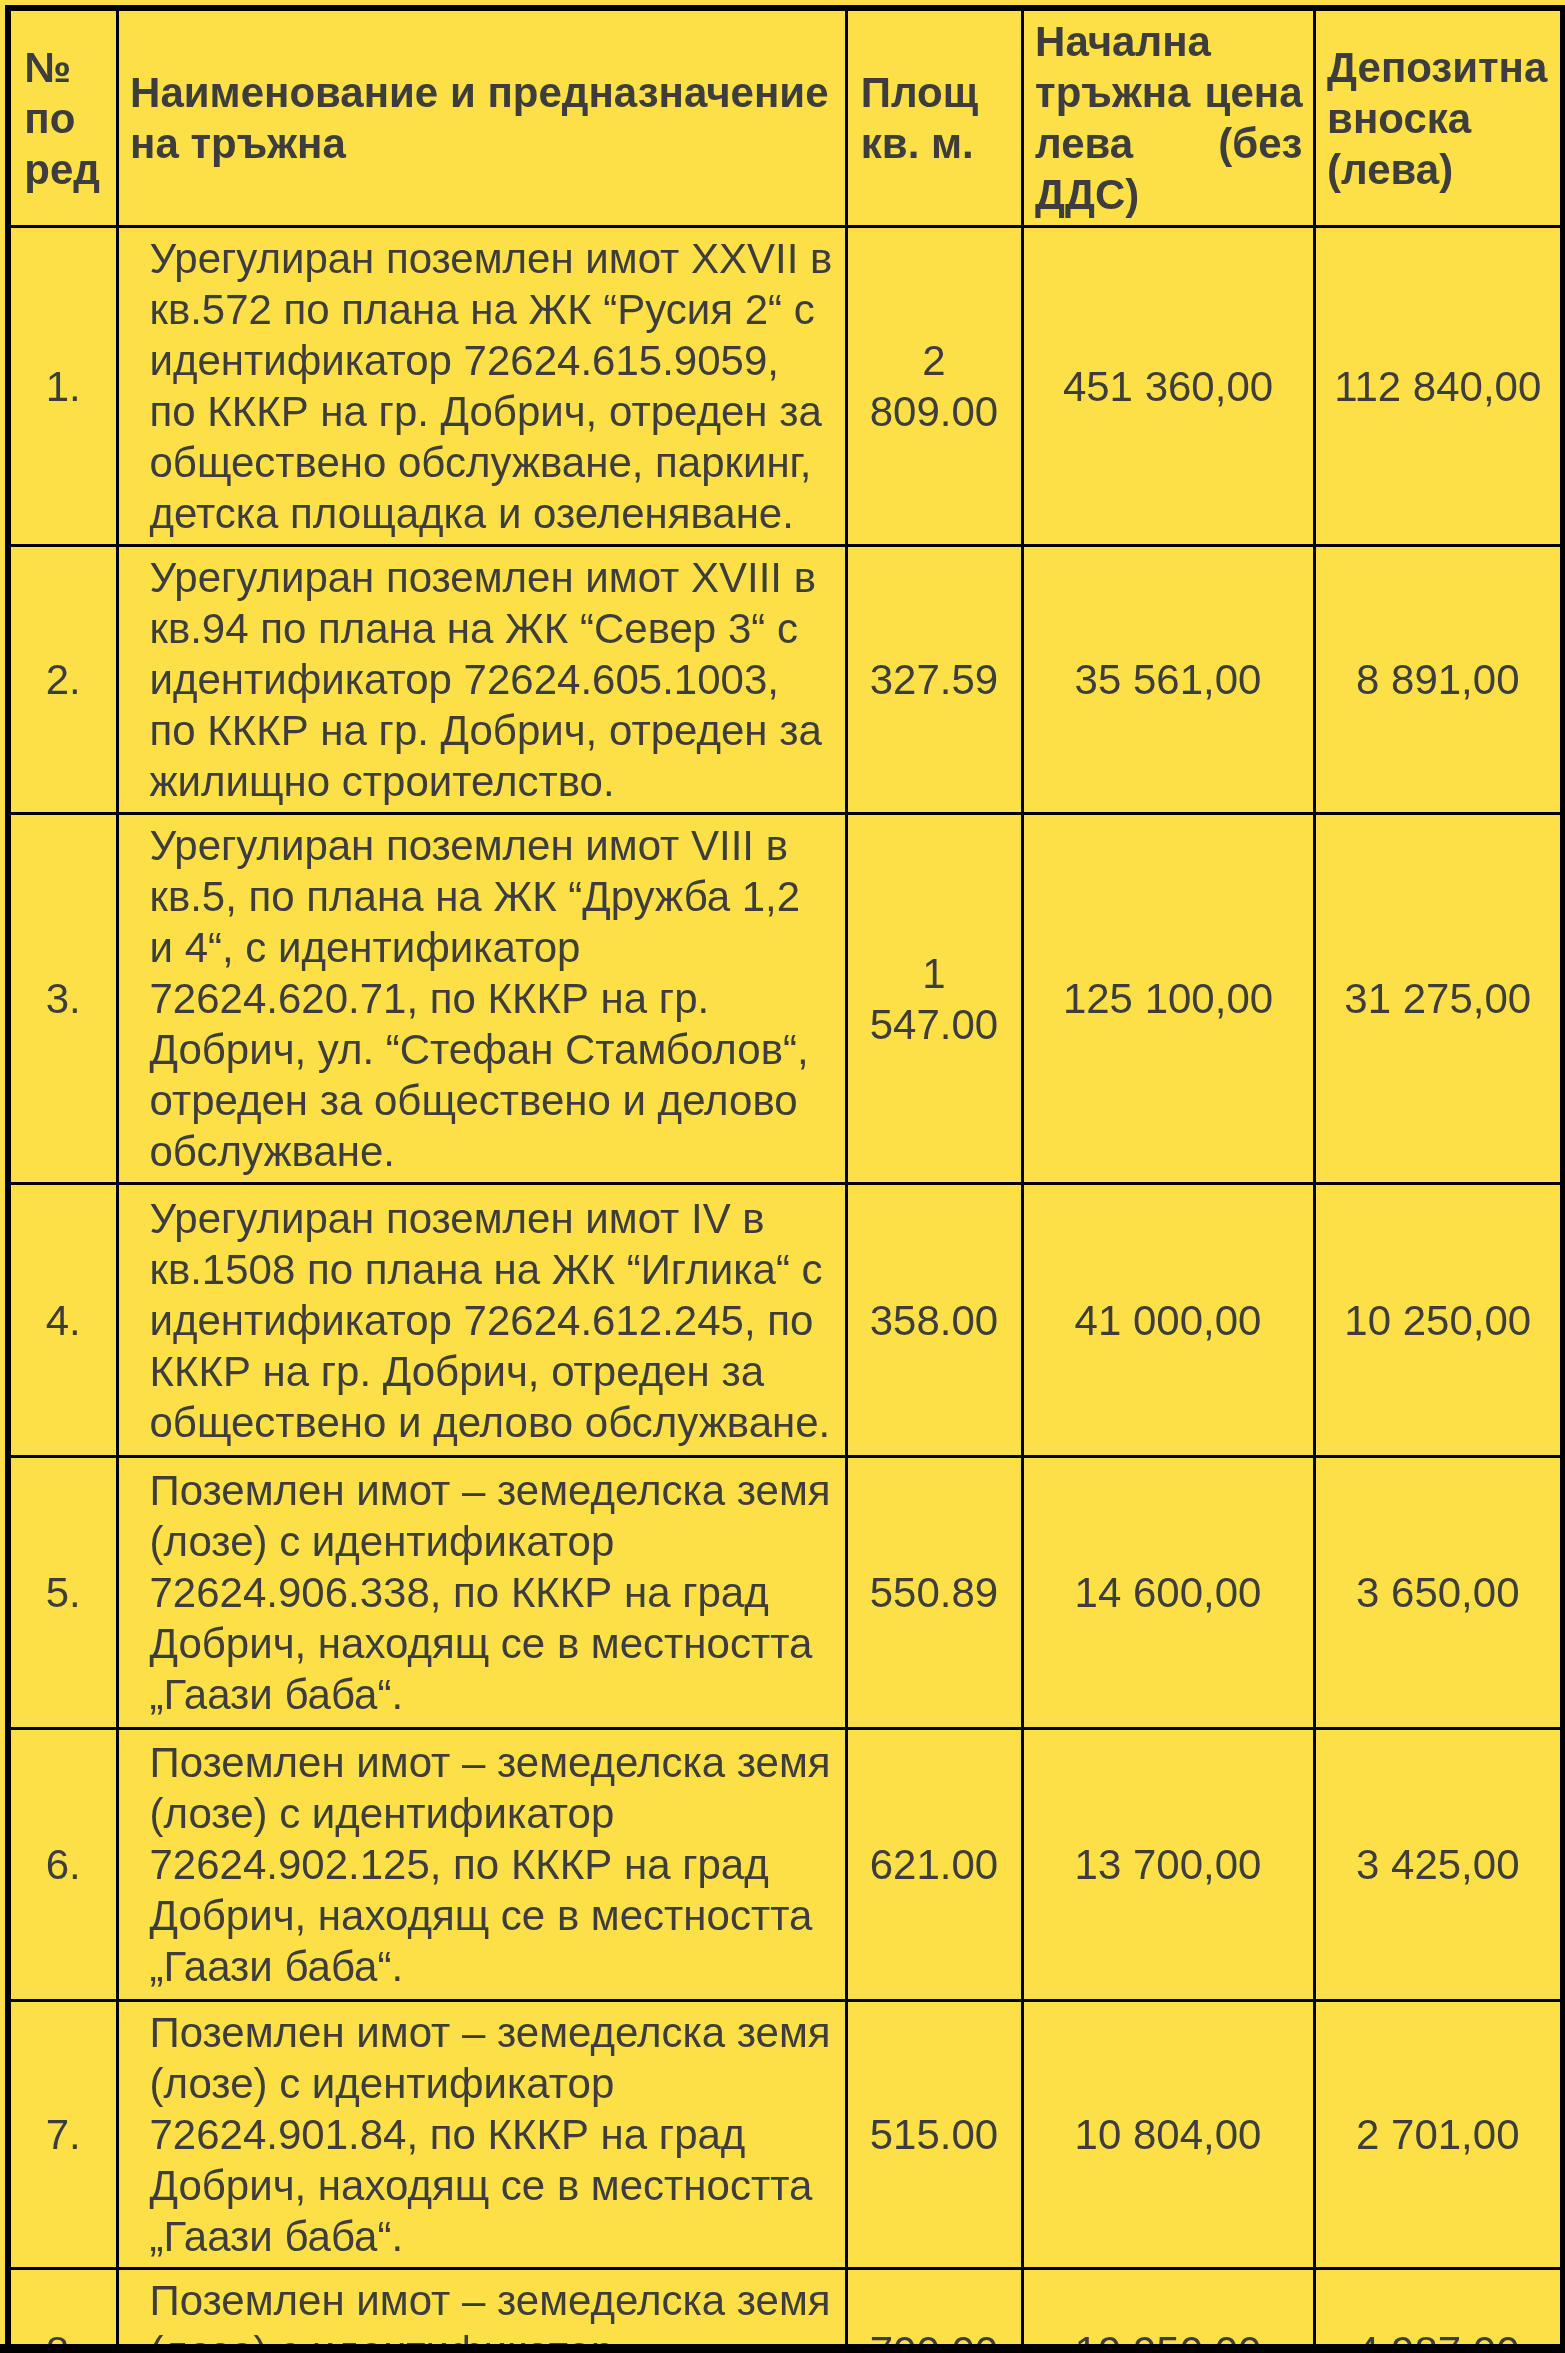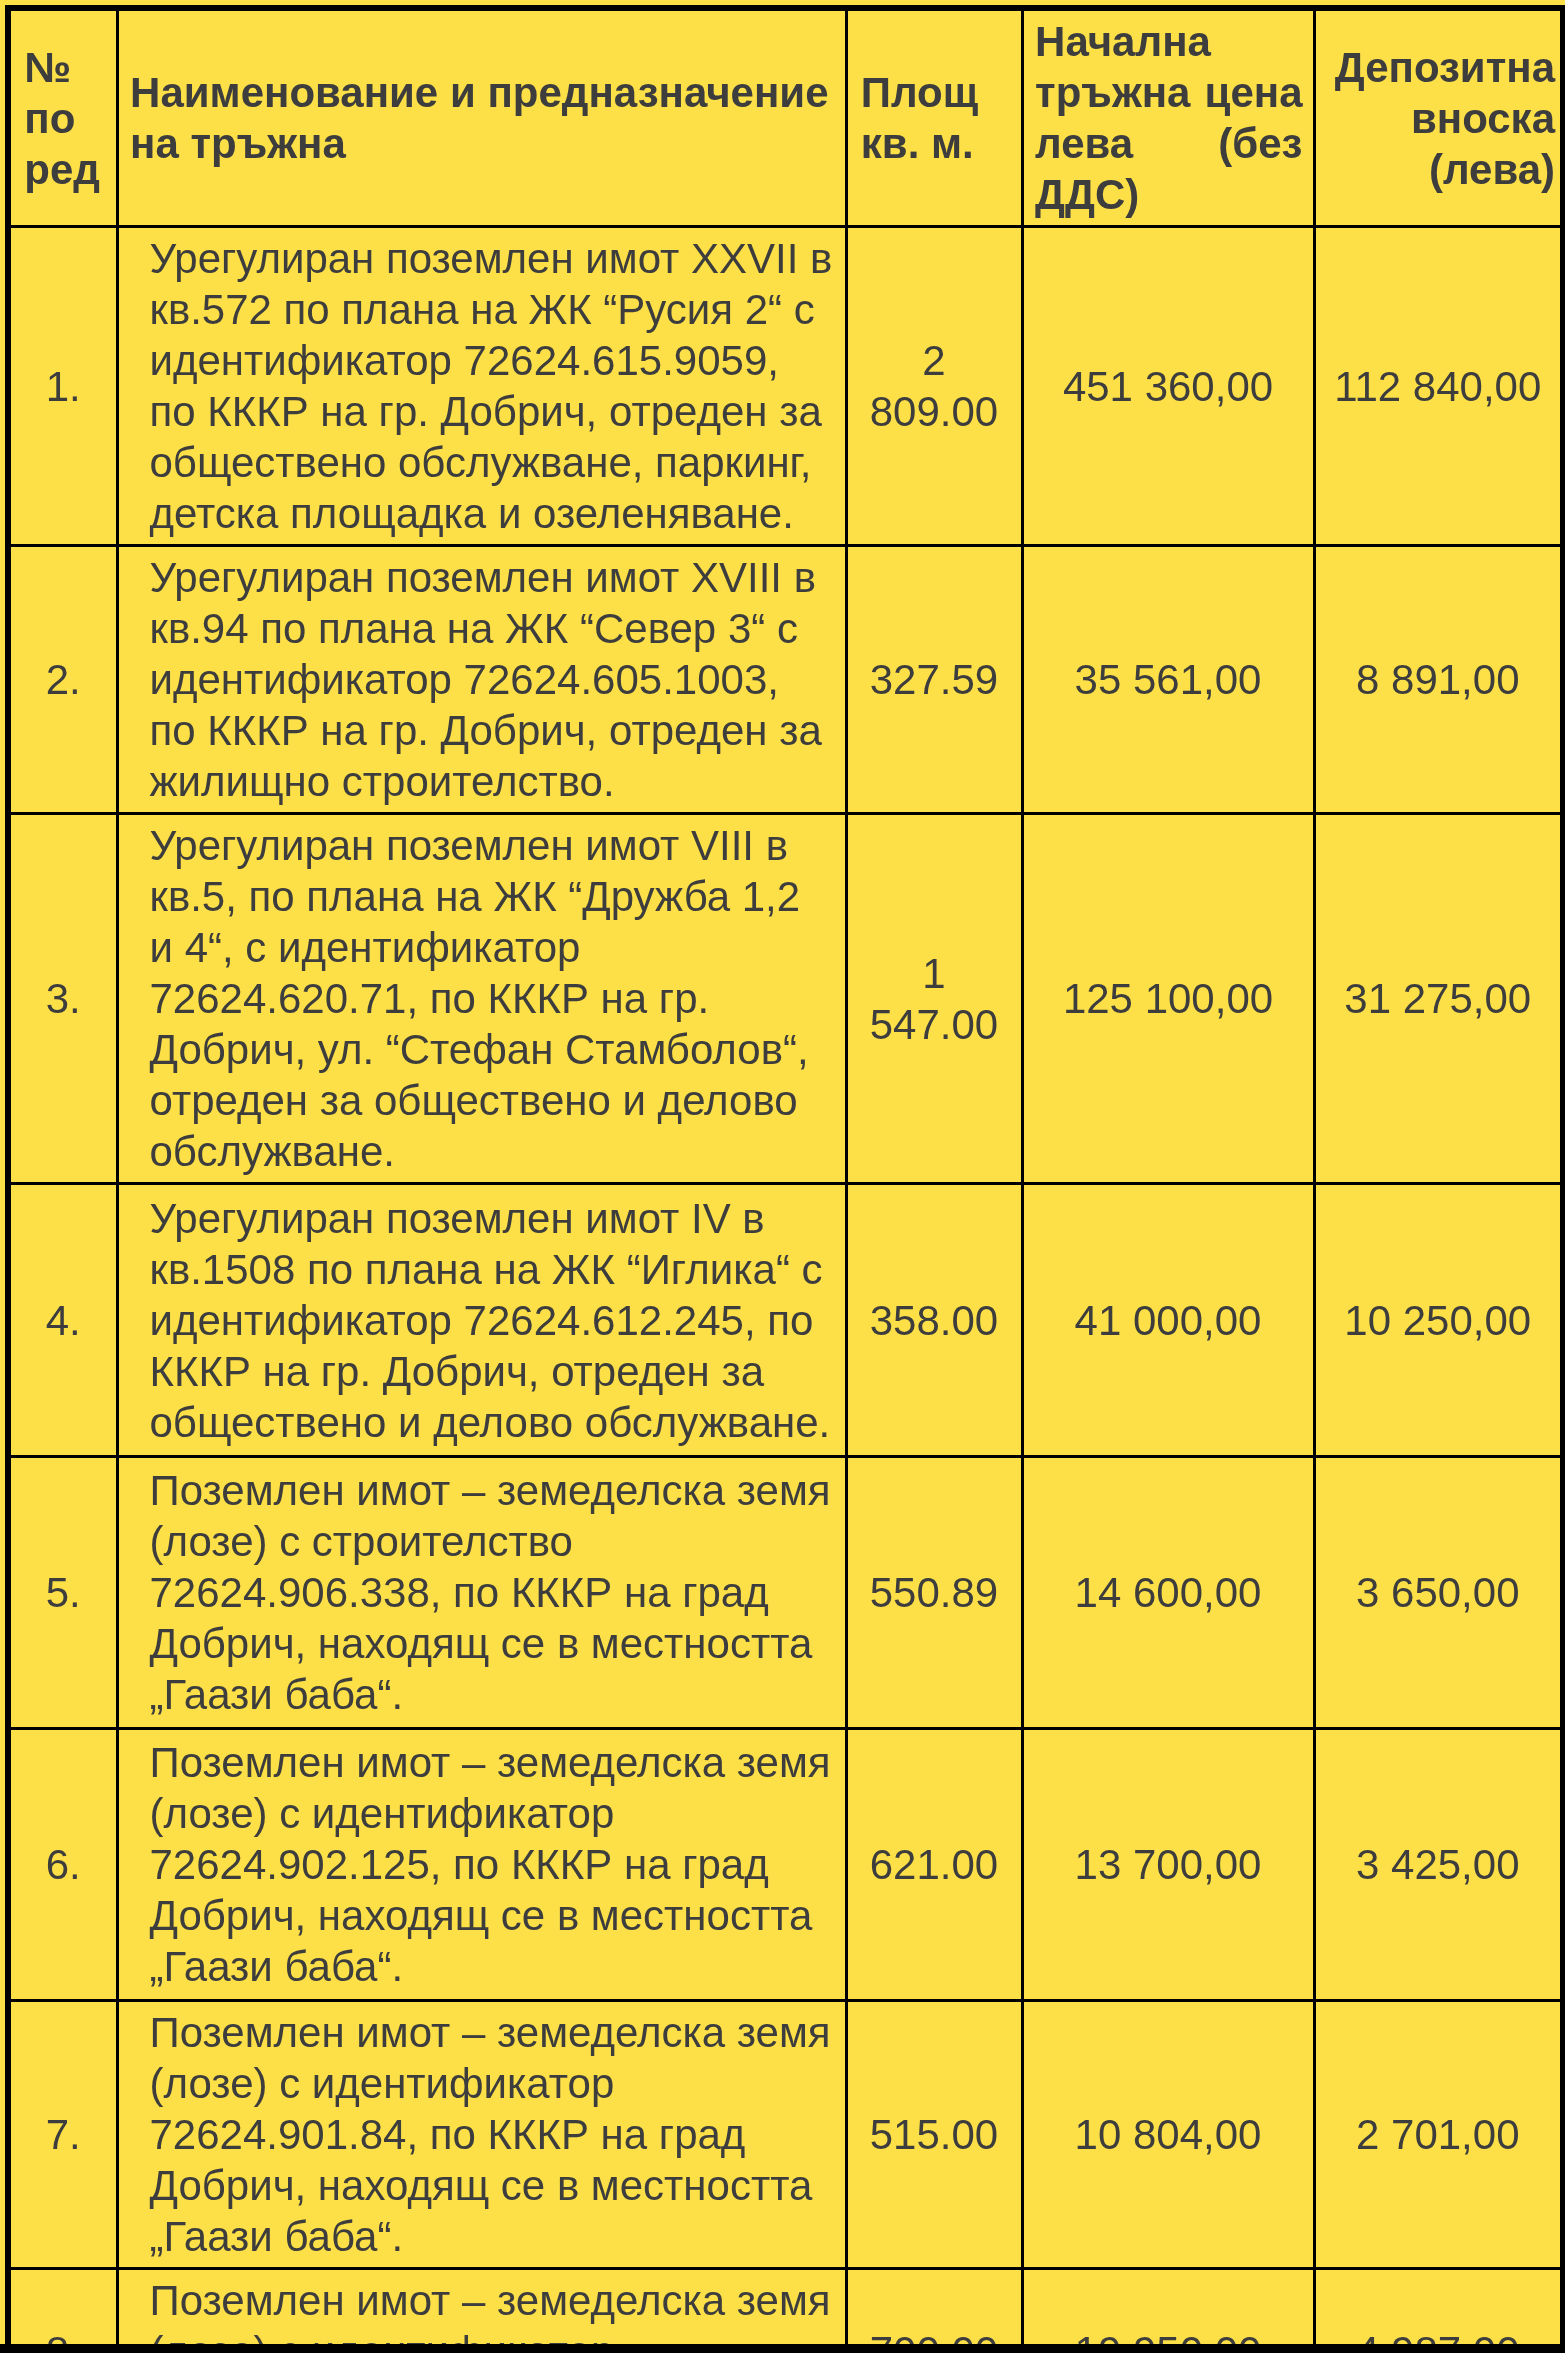--- a/index.html
+++ b/index.html
@@ -40,21 +40,21 @@
   thead th {
     border-bottom: 8.3px solid #000000;
     font-weight: bold;
     text-align: left;
     color: #3d3d3d;
   }
   th.h-num     { padding: 5px 3.3px 5px 13.3px; }
   th.h-name    { padding: 5px 13.3px 5px 11.6px; }
   th.h-area    { padding: 5px 5px 5px 13.3px; }
   th.h-price   { padding: 5px 10px 5px 11.6px; text-align: justify; text-justify: inter-word; }
-  th.h-deposit { padding: 5px 5px 5px 11.6px; text-align: right; }
+  th.h-deposit { padding: 5px 5px 5px 11.6px; }
 
   td.num {
     text-align: center;
     padding: 3.3px 5px;
   }
   td.desc {
     text-align: left;
     padding: 5px 10px 5px 31px;
   }
   td.area, td.price, td.deposit {
@@ -139,21 +139,21 @@
         <td class="num">4.</td>
         <td class="desc">Урегулиран поземлен имот IV в кв.1508 по плана на ЖК “Иглика“ с идентификатор 72624.612.245, по КККР на гр. Добрич, отреден за обществено и делово обслужване.</td>
         <td class="area">
             <div class="wrapbox">358.00</div>
           </td>
         <td class="price">41 000,00</td>
         <td class="deposit">10 250,00</td>
       </tr>
       <tr class="r5">
         <td class="num">5.</td>
-        <td class="desc">Поземлен имот – земеделска земя (лозе) с строителство 72624.906.338, по КККР на град Добрич, находящ се в местността „Гаази баба“.</td>
+        <td class="desc">Поземлен имот – земеделска земя (лозе) с идентификатор 72624.906.338, по КККР на град Добрич, находящ се в местността „Гаази баба“.</td>
         <td class="area">
             <div class="wrapbox">550.89</div>
           </td>
         <td class="price">14 600,00</td>
         <td class="deposit">3 650,00</td>
       </tr>
       <tr class="r6">
         <td class="num">6.</td>
         <td class="desc">Поземлен имот – земеделска земя (лозе) с идентификатор 72624.902.125, по КККР на град Добрич, находящ се в местността „Гаази баба“.</td>
         <td class="area">

